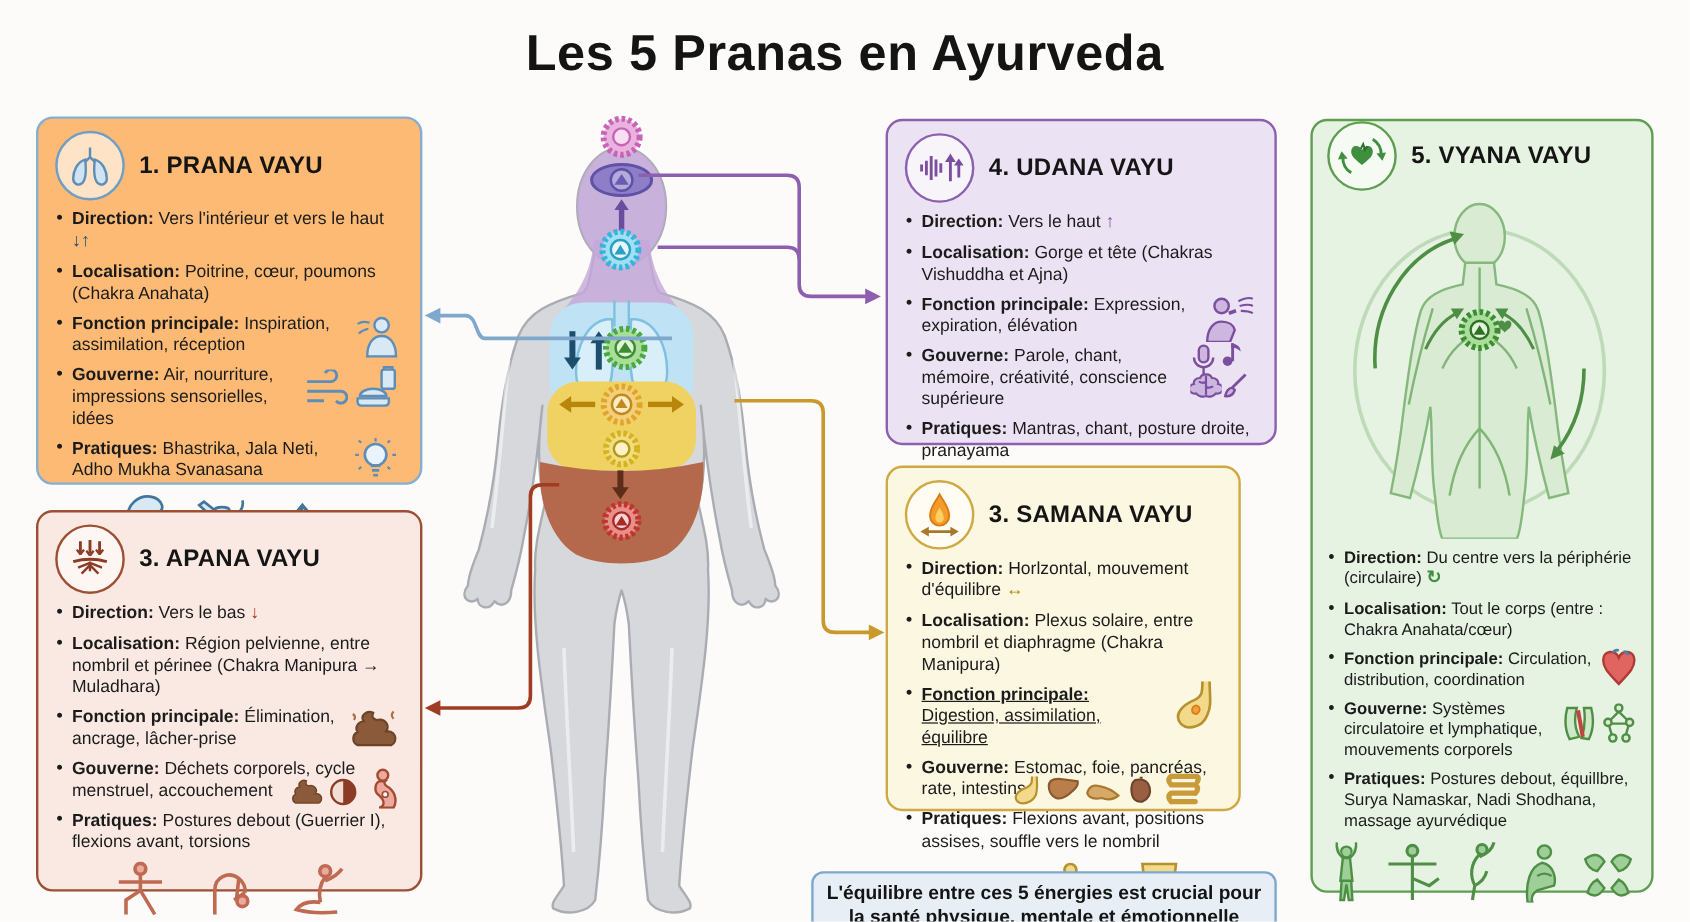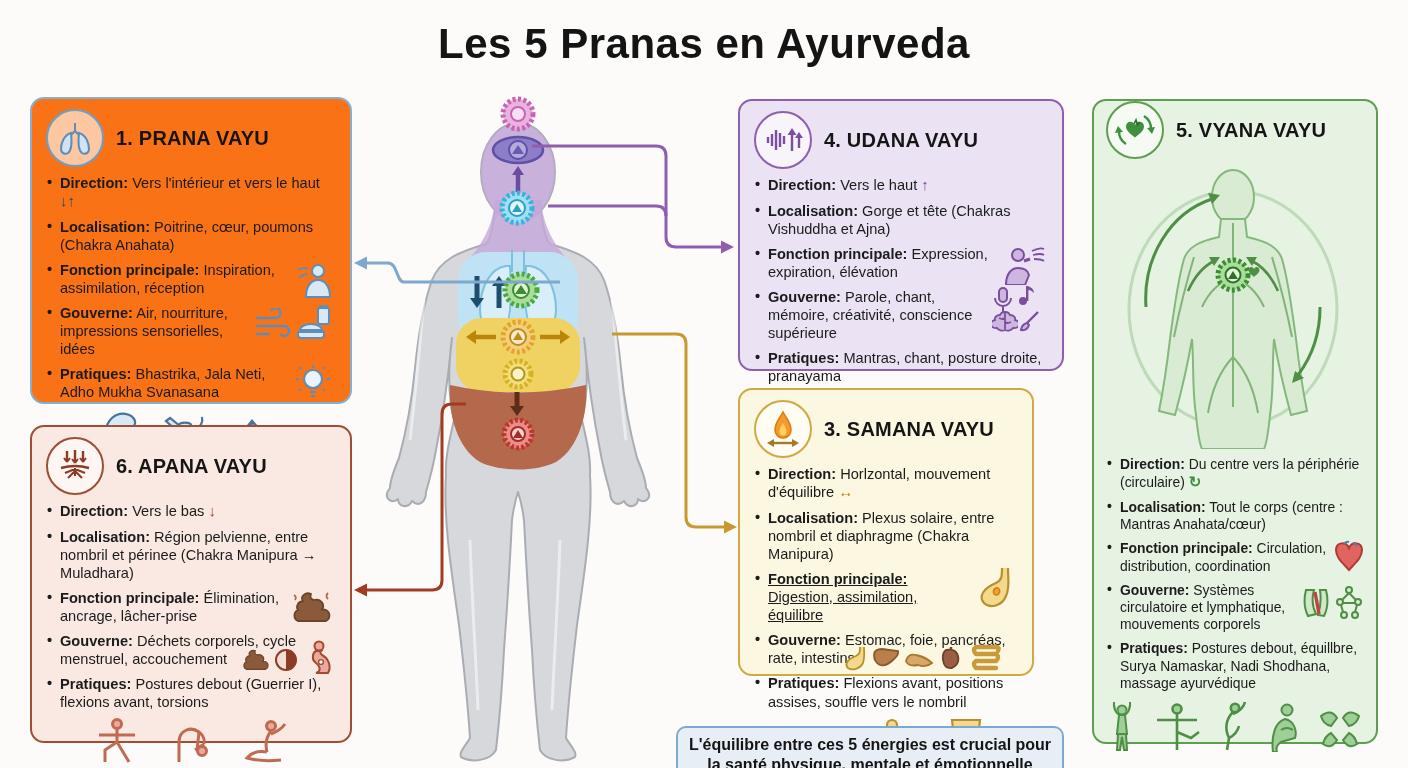--- a/index.html
+++ b/index.html
@@ -16,21 +16,21 @@
   .hicon{flex:0 0 auto;width:54px;height:54px;border-radius:50%;border:2.5px solid;
         display:flex;align-items:center;justify-content:center;background:#fff9;}
   .vbox ul{list-style:none;margin:4px 0 0 0;padding:0;}
   .vbox li{position:relative;font-size:14.6px;line-height:1.24;margin:7px 0;padding-left:14px;}
   .vbox li::before{content:"•";position:absolute;left:1px;top:-1px;font-weight:bold;}
   .lbl{font-weight:bold;}
   .arr{font-weight:bold;font-size:15px;}
   .ico{position:absolute;}
   .pose-row{display:flex;justify-content:center;align-items:flex-end;gap:18px;margin-top:6px;}
   
-  #box-prana {background:#f97316;border-color:#85aed1;}
+  #box-prana {background:#fdba74;border-color:#85aed1;}
   #box-prana .hicon{border-color:#6f9fc6;}
   #box-prana .arr{color:#1d4e6e;}
   #box-apana {background:#f9e9e2;border-color:#9c4f33;}
   #box-apana .hicon{border-color:#9c4f33;}
   #box-apana .arr{color:#b03a24;}
   #box-samana{background:#fcf7e0;border-color:#cfa943;}
   #box-samana .hicon{border-color:#cfa943;}
   #box-samana .arr{color:#b8860b;}
   #box-udana {background:#ebe3f3;border-color:#8d5fae;}
   #box-udana .hicon{border-color:#8d5fae;}
@@ -229,21 +229,21 @@
 <section class="vbox" id="box-apana">
   <header>
     <span class="hicon">
       <svg width="40" height="40" viewBox="0 0 40 40" fill="none" stroke="#8c3c26" stroke-width="2.4">
         <path d="M12 5 v9 M20 4 v11 M28 5 v9"></path>
         <path d="M12 16 l-3 -4 M12 16 l3 -4 M20 17 l-3 -4 M20 17 l3 -4 M28 16 l-3 -4 M28 16 l3 -4" stroke-width="2"></path>
         <path d="M6 22 Q20 18 34 22"></path>
         <path d="M20 22 v8 M20 25 l-7 7 M20 25 l7 7 M20 23 l-10 4 M20 23 l10 4" stroke-width="2"></path>
       </svg>
     </span>
-    <h2>6. APANA VAYU</h2>
+    <h2>3. APANA VAYU</h2>
   </header>
   <ul>
     <li><span class="lbl">Direction:</span> <span>Vers le bas</span> <span class="arr">↓</span></li>
     <li><span class="lbl">Localisation:</span> <span>Région pelvienne, entre nombril et périnee (Chakra Manipura → Muladhara)</span></li>
     <li style="padding-right:54px;"><span class="lbl">Fonction principale:</span> <span>Élimination, ancrage, lâcher-prise</span>
       <svg class="ico" style="right:4px;top:-2px" width="40" height="38" viewBox="0 0 40 38" fill="#8a5a3b" stroke="#6d4429" stroke-width="1.8">
         <path d="M6 34 a6 6 0 0 1 0 -11 a7 6 0 0 1 5 -9 a6 5 0 0 1 8 -7 q-2 5 3 6 a7 6 0 0 1 7 10 a6 6 0 0 1 5 11 Z"></path>
         <path d="M2 8 q3 2 1 5 M36 6 q-3 3 0 6" fill="none" stroke="#b06a45"></path>
       </svg></li>
     <li style="padding-right:10px;"><span class="lbl">Gouverne:</span> <span>Déchets corporels, cycle menstruel, accouchement</span>
@@ -439,21 +439,21 @@
       <g>
         <circle cx="131" cy="118" r="15" fill="#a8dd9a" stroke="#3c8d30" stroke-width="5" stroke-dasharray="3 2.4"></circle>
         <circle cx="131" cy="118" r="7.5" fill="#e0f4d8" stroke="#2f7026" stroke-width="2"></circle>
         <path d="M131 114 l5 8 h-10 Z" fill="#2f7026"></path>
       </g>
       <path d="M152 112 c-1.5 -3 -5.5 -2.5 -5.5 1 c0 3 3 4.5 5.5 7 c2.5 -2.5 5.5 -4 5.5 -7 c0 -3.5 -4 -4 -5.5 -1 Z" fill="#4e8f45"></path>
     </svg>
   </div>
   <ul>
     <li><span class="lbl">Direction:</span> <span>Du centre vers la périphérie (circulaire)</span> <span class="arr">↻</span></li>
-    <li><span class="lbl">Localisation:</span> <span>Tout le corps (centre : Mantras Anahata/cœur)</span></li>
+    <li><span class="lbl">Localisation:</span> <span>Tout le corps (entre : Chakra Anahata/cœur)</span></li>
     <li style="padding-right:34px;"><span class="lbl">Fonction principale:</span> <span>Circulation, distribution, coordination</span>
       <svg class="ico" style="right:0;top:0" width="30" height="32" viewBox="0 0 30 32">
         <path d="M15 8 C12 1 2 2 2 10 C2 18 9 23 15 30 C21 23 28 18 28 10 C28 2 18 1 15 8 Z" fill="#e06460" stroke="#b03a36" stroke-width="2"></path>
         <path d="M10 4 q2 -3 5 -2 M19 3 q3 0 4 3" fill="none" stroke="#4e7fa5" stroke-width="2.2"></path>
       </svg></li>
     <li style="padding-right:66px;"><span class="lbl">Gouverne:</span> <span>Systèmes circulatoire et lymphatique, mouvements corporels</span>
       <svg class="ico" style="right:34px;top:6px" width="28" height="30" viewBox="0 0 28 30" fill="#cfe8c8" stroke="#4e8f45" stroke-width="2">
         <path d="M4 2 C2 10 2 20 6 28 L14 26 C10 18 10 9 12 2 Z"></path>
             <path d="M24 2 C26 10 26 20 22 28 L16 27 C19 18 19 9 18 2 Z"></path>
         <path d="M13 4 l4 22" stroke="#c0443f" stroke-width="3.4"></path>

